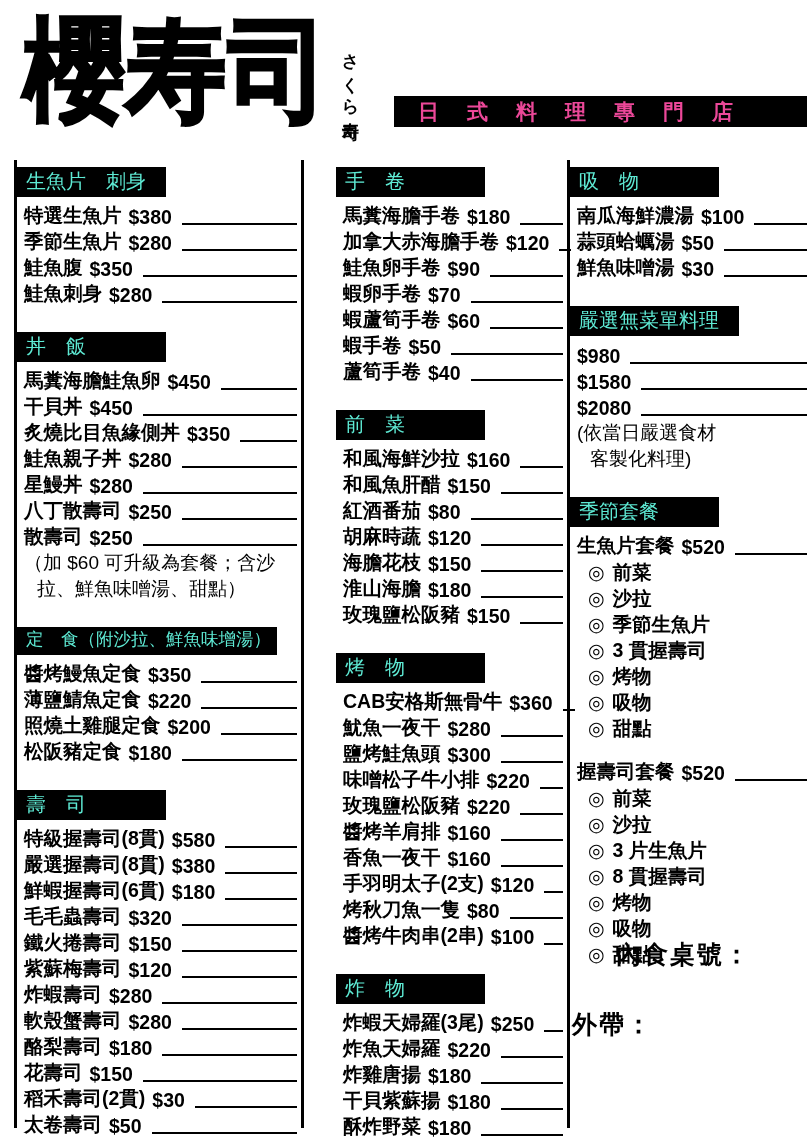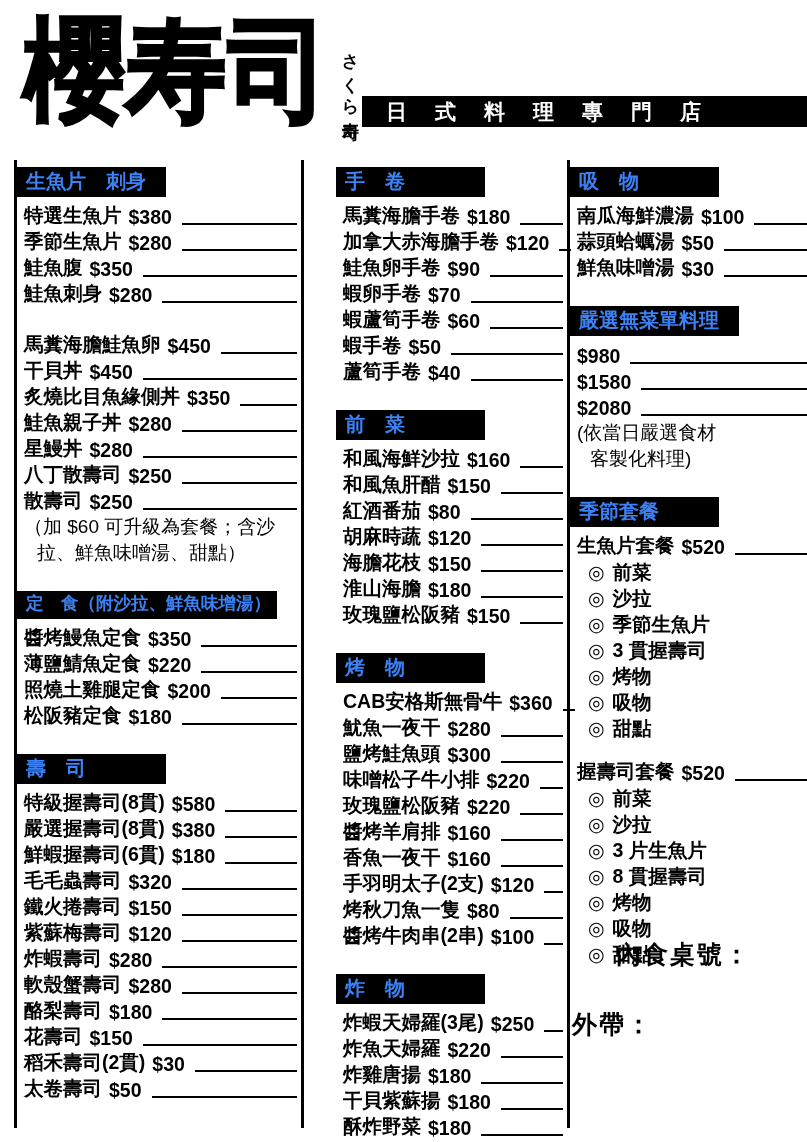--- a/index.html
+++ b/index.html
@@ -15,42 +15,42 @@
     letter-spacing:2px; transform:scaleY(1.12); transform-origin:top left;
     -webkit-text-stroke:3px #000;
     white-space:nowrap;
   }
   .logo-kana {
     position:absolute; left:342px; top:42px;
     writing-mode:vertical-rl; text-orientation:upright;
     font-size:17px; font-weight:bold; letter-spacing:3px; line-height:1;
   }
   .tagline {
-    position:absolute; left:362px; top:96px; right:0; height:31px;
-    background:#000; color:#ffffff; display:flex; align-items:center;
+    position:absolute; left:394px; top:96px; right:0; height:31px;
+    background:#000; color:#ec4899; display:flex; align-items:center;
     box-sizing:border-box; padding-left:24px;
     font-size:21px; font-weight:bold; letter-spacing:28px; white-space:nowrap;
   }
 
   
   #columns { position:absolute; inset:0; }
   .col {
     position:absolute; top:160px; height:968px;
     border-left:3px solid #000; box-sizing:border-box;
   }
   .col1 { left:14px;  width:287px; }
   .col2 { left:301px; width:266px;padding-left:32px; }
   .col3 { left:567px; width:283px; }
 
   .sec { margin-top:25px; }
   .sec:first-child { margin-top:7px; }
 
   .shdr {
-    display:inline-block; background:#000; color:#3b82f6;
-    font-size:20px; font-weight:bold; line-height:1;
+    display:inline-block; background:#000; color:#5eead4;
+    font-size:20px; font-weight:normal; line-height:1;
     padding:4px 20px 6px 9px; margin-bottom:6px;
     min-width:120px; white-space:nowrap; box-sizing:content-box;
   }
   .shdr.wide { font-size:17.5px; min-width:0; padding-right:6px; letter-spacing:0; }
 
   .row {
     display:flex; align-items:flex-end; height:26px;
     padding-left:7px; font-size:19.5px; font-weight:bold; white-space:nowrap;
   }
   .row .nm { }
@@ -98,21 +98,21 @@
             <span class="leader"></span>
           </div><div class="row">
             <span class="nm">鮭魚腹</span>
             <span class="pr">$350</span>
             <span class="leader"></span>
           </div><div class="row">
             <span class="nm">鮭魚刺身</span>
             <span class="pr">$280</span>
             <span class="leader"></span>
           </div></section>
-        <section class="sec"><div class="row">
+        <section class="sec"><div class="shdr">丼　飯</div><div class="row">
             <span class="nm">馬糞海膽鮭魚卵</span>
             <span class="pr">$450</span>
             <span class="leader"></span>
           </div><div class="row">
             <span class="nm">干貝丼</span>
             <span class="pr">$450</span>
             <span class="leader"></span>
           </div><div class="row">
             <span class="nm">炙燒比目魚緣側丼</span>
             <span class="pr">$350</span>

